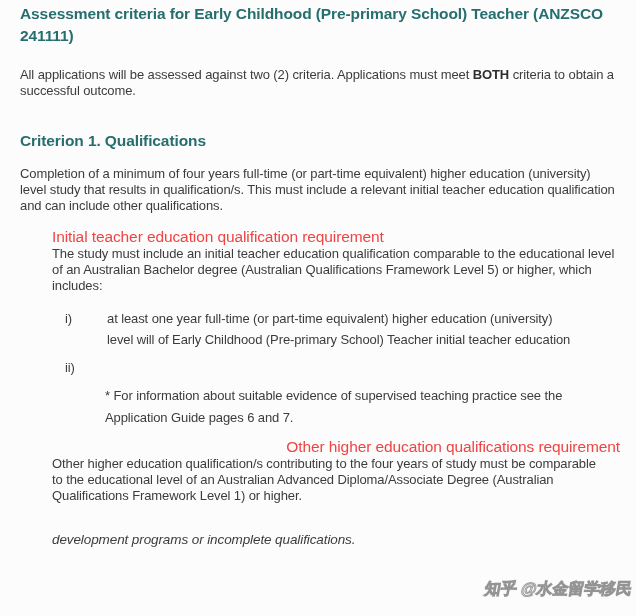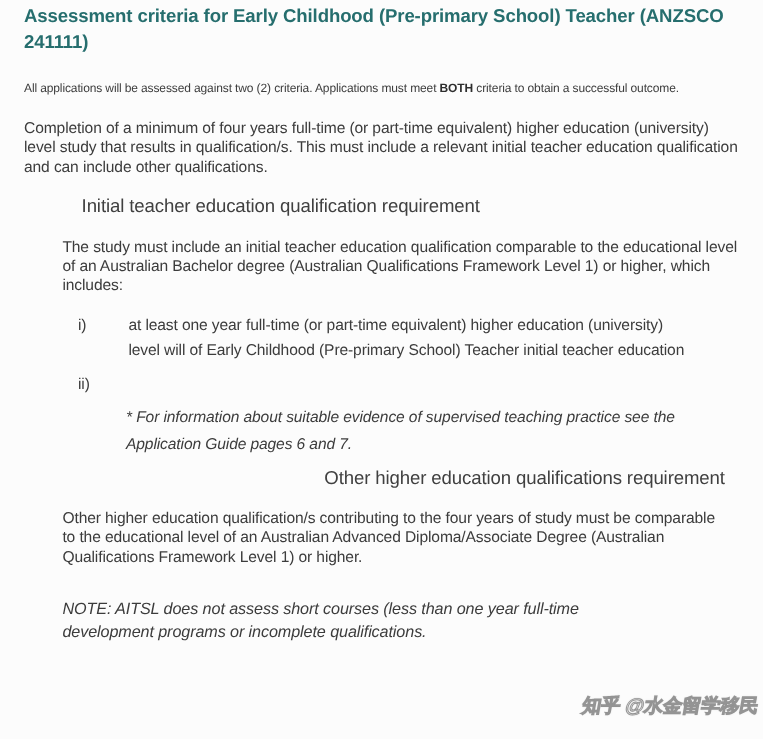--- a/index.html
+++ b/index.html
@@ -17,60 +17,59 @@
 
   .doc-title {
     margin: 0;
     color: #266e6e;
     font-size: 15.5px;
     font-weight: bold;
     line-height: 22px;
   }
   .intro {
     margin-top: 20px;
-    font-size: 10px;
+    font-size: 13px;
     line-height: 16px;
   }
   .intro b { color: #2e2e2e; }
   .criterion-heading {
     margin: 32px 0 0 0;
     color: #266e6e;
     font-size: 15.5px;
     font-weight: bold;
     line-height: 19px;
   }
   .criterion-body {
     margin-top: 16px;
     font-size: 13px;
     line-height: 16px;
   }
   .subsection { margin: 12px 0 0 32px; }
   .sub-heading {
-    margin: 16px;
-    color: #404040;
+    margin: 0;
+    color: #ef4444;
     font-size: 15.5px;
     font-weight: normal;
     line-height: 19px;
   }
   .sub-body {
     font-size: 13px;
     line-height: 16px;
   }
   .req-list { margin-top: 14px; }
   .list-item {
     display: flex;
     font-size: 13px;
     line-height: 21px;
     margin-bottom: 7px;
   }
   .list-marker { flex: none; width: 42px; margin-left: 13px; }
   .list-text { max-width: 470px; }
   .footnote {
     margin: 4px 0 0 53px;
-    font-style: italic;
     font-size: 13px;
     line-height: 22px;
     max-width: 515px;
   }
   .sub-heading.other { margin-top: 8px; text-align: right; }
   .other-body {
     font-size: 13px;
     line-height: 16px;
     max-width: 545px;
   }
@@ -98,47 +97,47 @@
 </head>
 <body>
 
 <div class="page">
   <div class="content">
 
     <h1 class="doc-title">Assessment criteria for Early Childhood (Pre-primary School) Teacher (ANZSCO 241111)</h1>
 
     <p class="intro"><span>All applications will be assessed against two (2) criteria. Applications must meet </span><b>BOTH</b><span> criteria to obtain a successful outcome.</span></p>
 
+    <h2 class="criterion-heading">Criterion 1. Qualifications</h2>
 
     <p class="criterion-body">Completion of a minimum of four years full-time (or part-time equivalent) higher education (university) level study that results in qualification/s. This must include a relevant initial teacher education qualification and can include other qualifications.</p>
 
     <div class="subsection">
 
       <h3 class="sub-heading">Initial teacher education qualification requirement</h3>
 
-      <p class="sub-body" style="margin:0;">The study must include an initial teacher education qualification comparable to the educational level of an Australian Bachelor degree (Australian Qualifications Framework Level 1) or higher, which includes:</p>
+      <p class="sub-body" style="margin:0;">The study must include an initial teacher education qualification comparable to the educational level of an Australian Bachelor degree (Australian Qualifications Framework Level 5) or higher, which includes:</p>
 
       <div class="req-list">
         <div class="list-item">
           <span class="list-marker">i)</span>
           <span class="list-text">at least one year full-time (or part-time equivalent) higher education (university) level will of Early Childhood (Pre-primary School) Teacher initial teacher education</span>
         </div>
         <div class="list-item">
           <span class="list-marker">ii)</span>
         </div>
       </div>
 
       <p class="footnote">* For information about suitable evidence of supervised teaching practice see the Application Guide pages 6 and 7.</p>
 
       <h3 class="sub-heading other">Other higher education qualifications requirement</h3>
 
       <p class="other-body" style="margin:0;">Other higher education qualification/s contributing to the four years of study must be comparable to the educational level of an Australian Advanced Diploma/Associate Degree (Australian Qualifications Framework Level 1) or higher.</p>
 
       <div class="note">
-        <div>NOTE: AITSL does not assess short courses (less than one year full-time</div>
         <div>development programs or incomplete qualifications.</div>
       </div>
 
     </div>
   </div>
 
   <div class="watermark">知乎 @水金留学移民</div>
 </div>
 
 </body></html>

